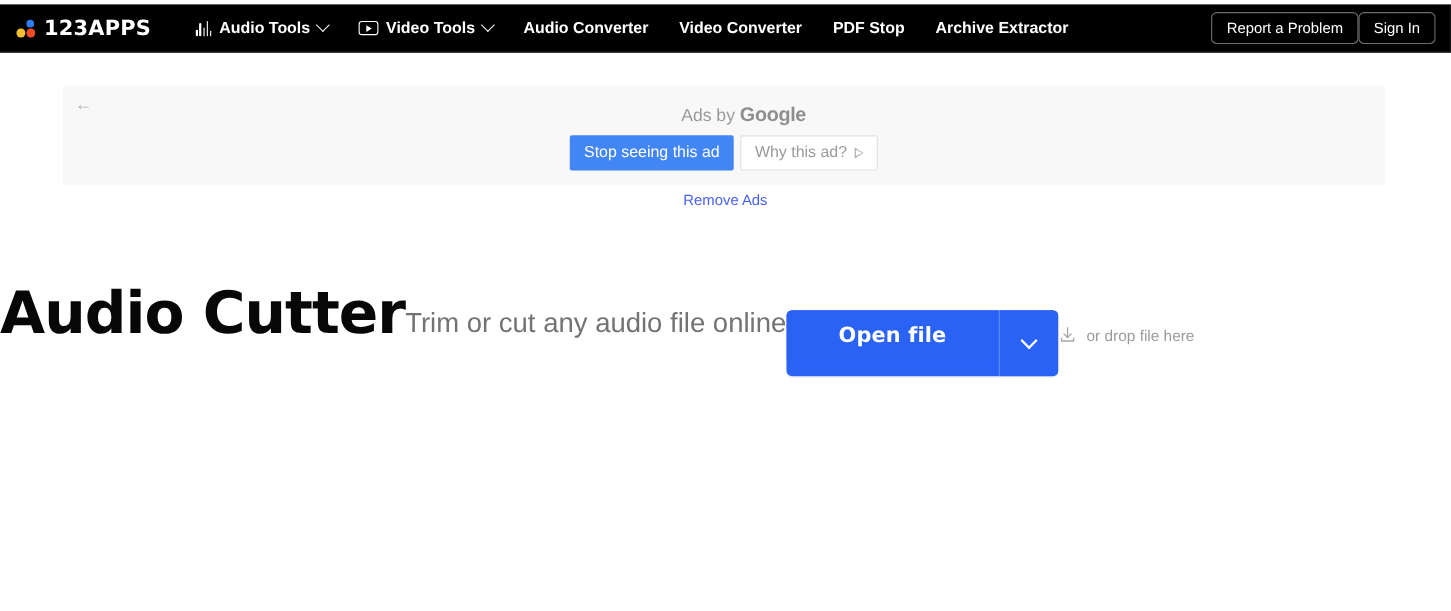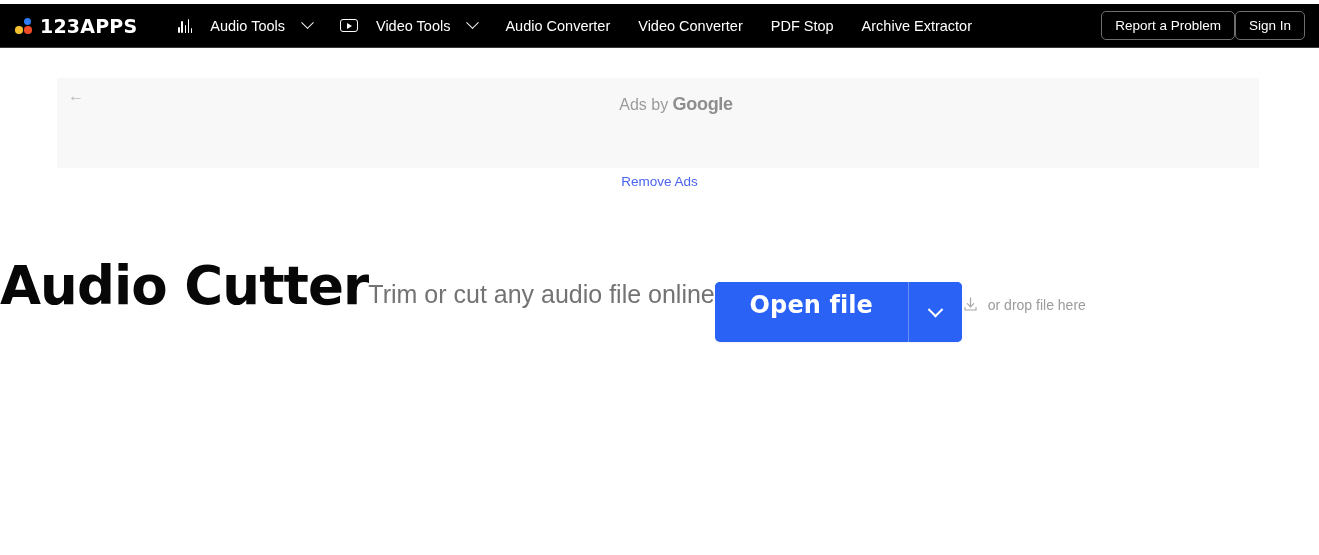--- a/index.html
+++ b/index.html
@@ -59,23 +59,24 @@
     align-items: center;
     margin-left: 27px;
     gap: 0px;
   }
   .nav-item {
     color: #ffffff;
     font-size: 14.5px;
     padding: 6px 14px;
     display: flex;
     align-items: center;
-    gap: 18px;
+    gap: 7px;
     cursor: pointer;
     white-space: nowrap;
+    font-weight: bold;
   }
   .nav-item .caret {
     display: inline-block;
     width: 9px;
     height: 9px;
     border-right: 1.6px solid #ffffff;
     border-bottom: 1.6px solid #ffffff;
     transform: rotate(45deg) translate(-2px,-2px);
     opacity: .95;
   }
@@ -252,21 +253,21 @@
     align-items: stretch;
     border-radius: 5px;
     overflow: hidden;
     background: #2b62f6;
     box-shadow: 0 1px 2px rgba(0,0,0,.06);
   }
   .open-main {
     background: #2b62f6;
     color: #ffffff;
     border: none;
-    font-size: 24px;
+    font-size: 19px;
     font-weight: bold;
     width: 193px;
     height: 46px;
     cursor: pointer;
     font-family: "DejaVu Sans", sans-serif;
     letter-spacing: 0.1px;
   }
   .open-split {
     width: 1px;
     background: rgba(255,255,255,.30);
@@ -360,20 +361,27 @@
 
 </div>
 
 <div class="ad-panel">
 
   <div class="ad-back">←</div>
 
   <div class="ad-center">
     <div class="ads-by"><span>Ads by </span><span class="g">Google</span></div>
 
+    <div class="ad-btn-row">
+      <button class="ad-stop">Stop seeing this ad</button>
+      <button class="ad-why">
+        <span>Why this ad?</span>
+        <span class="tri-out"></span>
+      </button>
+    </div>
   </div>
 
 </div>
 
 <div class="remove-ads">Remove Ads</div>
 
 <div class="main">
 
   <h1 class="title">Audio Cutter</h1>
   <div class="subtitle">Trim or cut any audio file online</div>

